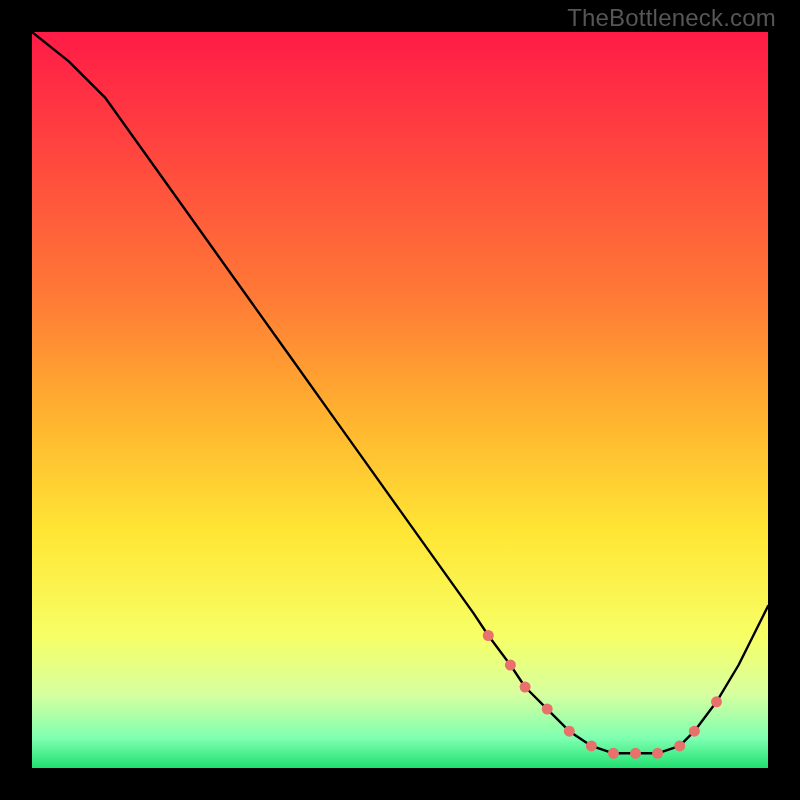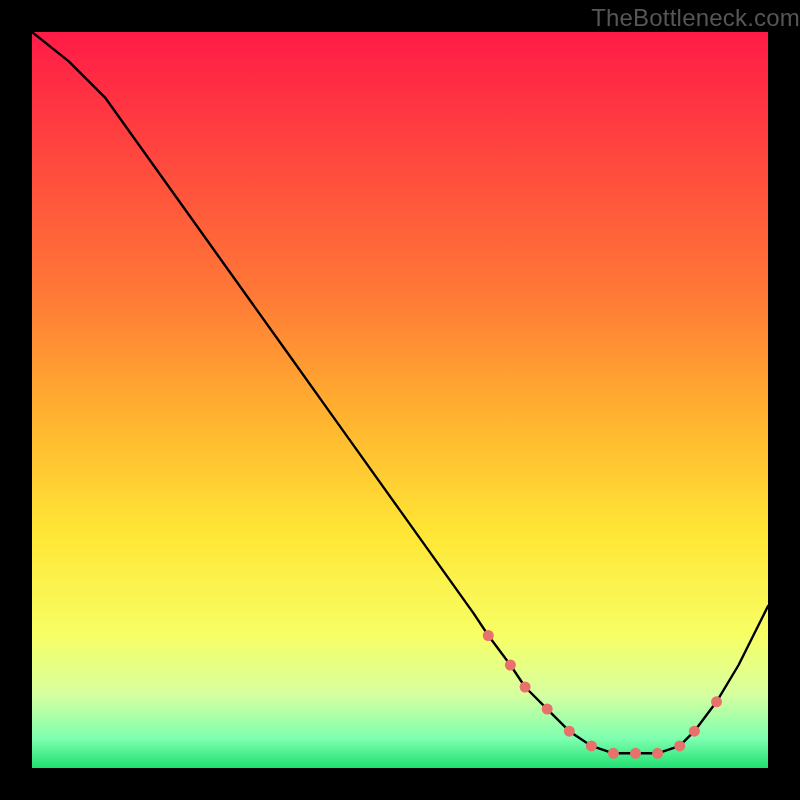--- a/index.html
+++ b/index.html
@@ -17,21 +17,21 @@
     background: #000;
   }
   svg.chart {
     position: absolute;
     left: 0;
     top: 0;
   }
   .watermark {
     position: absolute;
     top: 4px;
-    right: 0;
+    right: 24px;
     font-family: Arial, Helvetica, sans-serif;
     font-size: 24px;
     color: #565656;
     letter-spacing: 0.2px;
     user-select: none;
   }
 </style>
 </head>
 <body>
 

